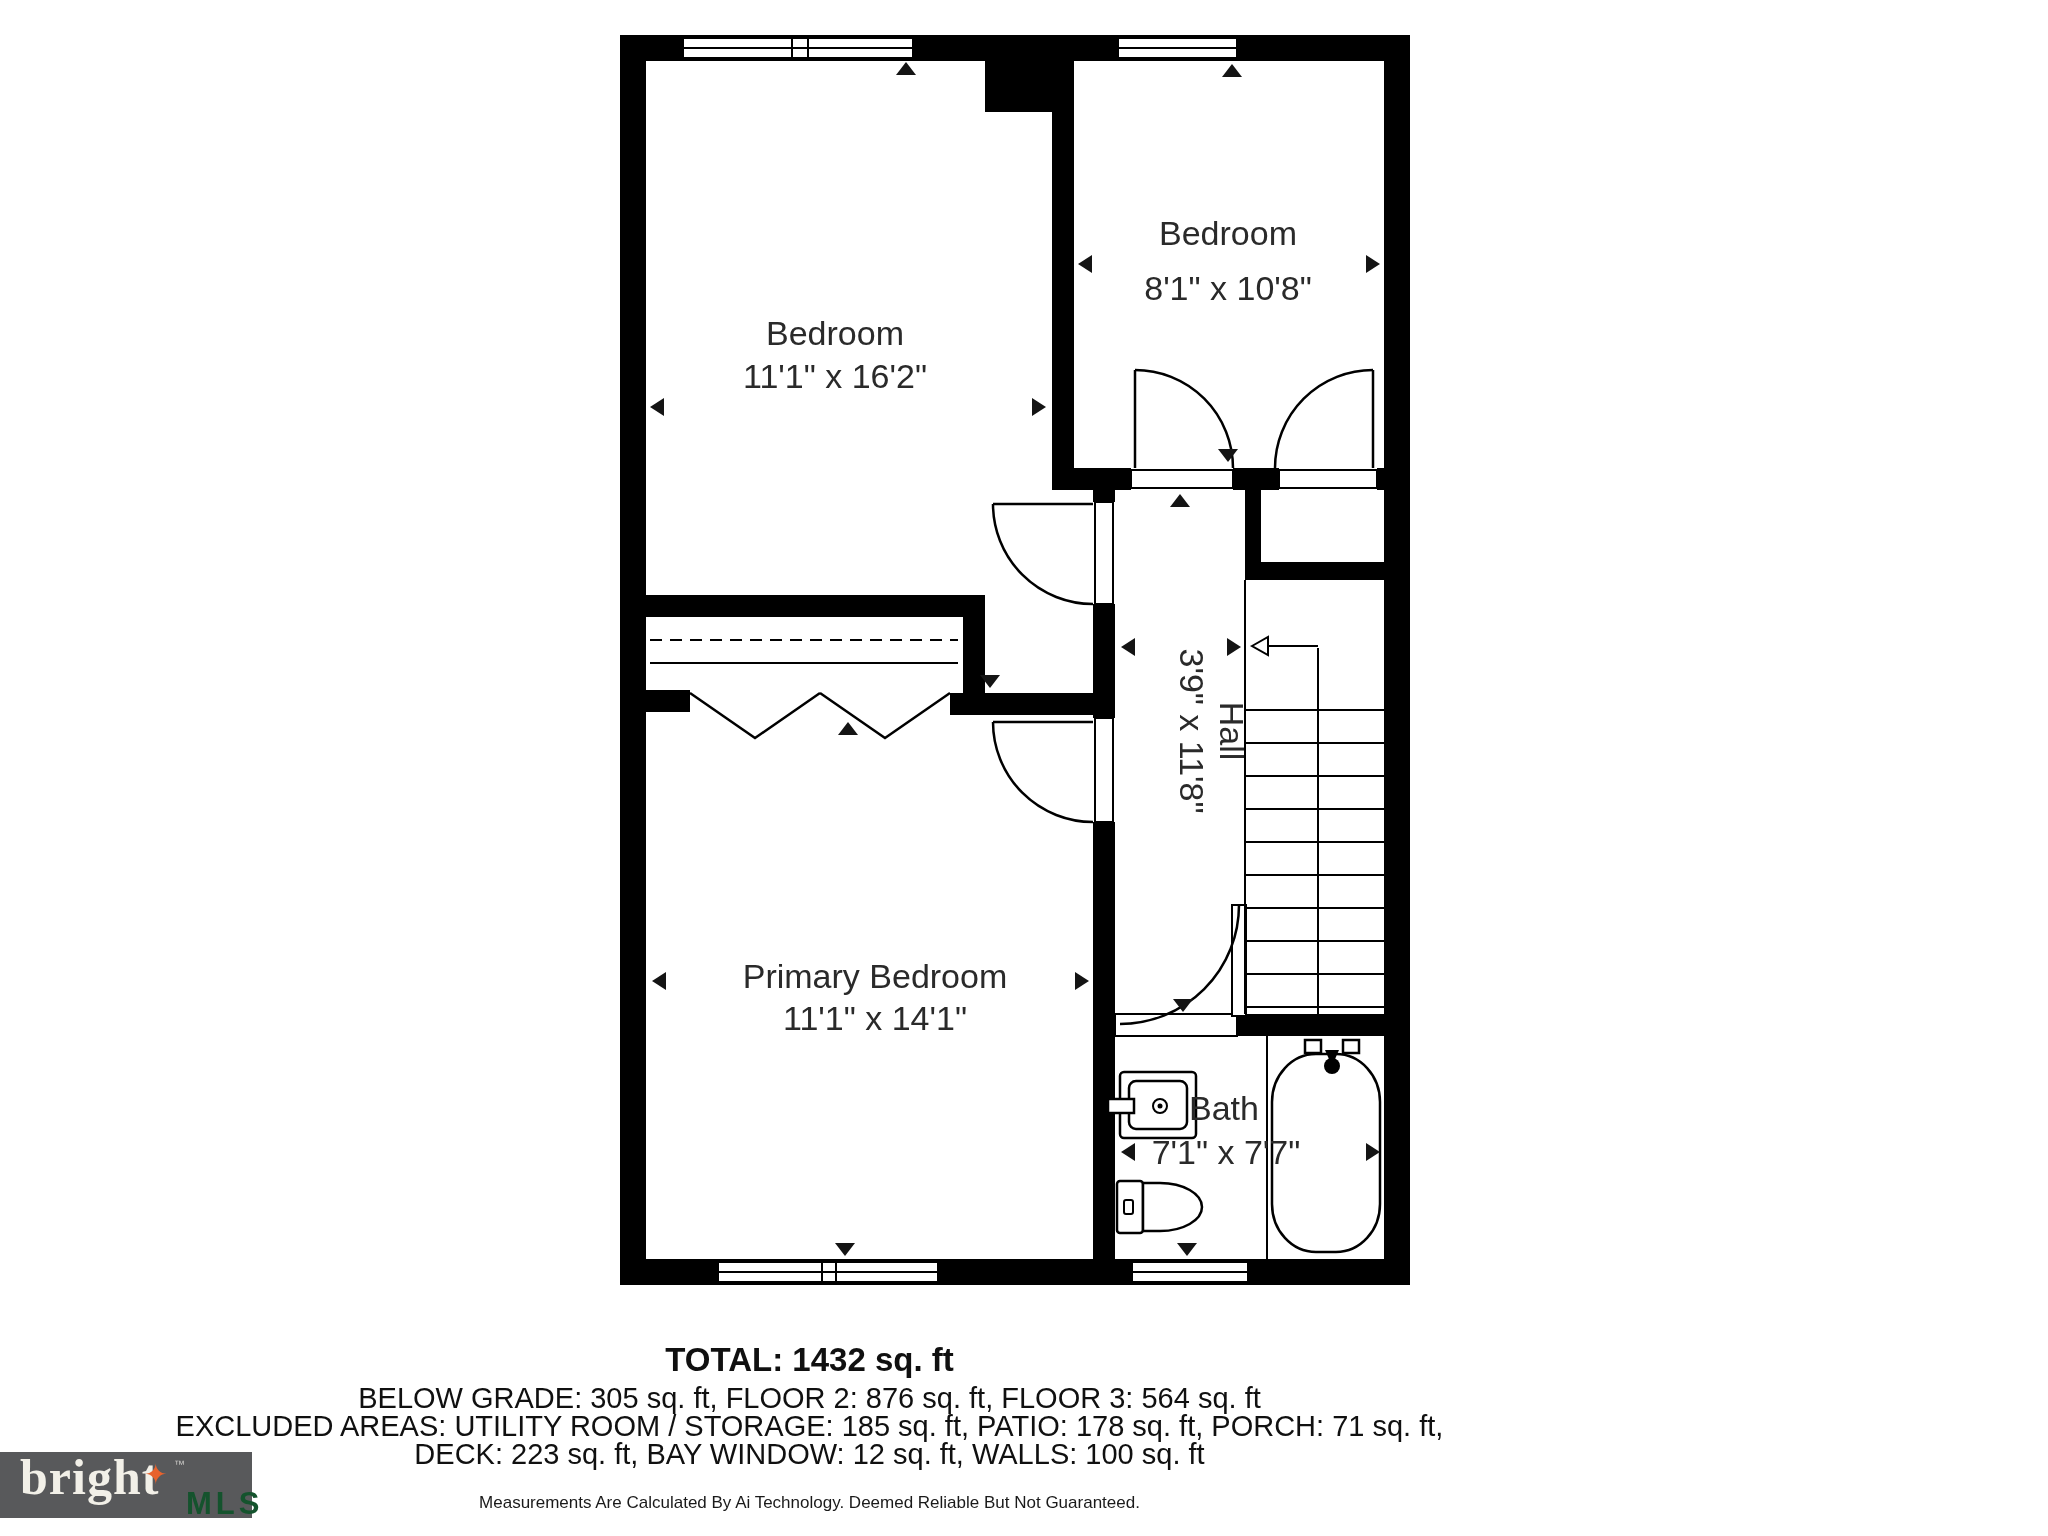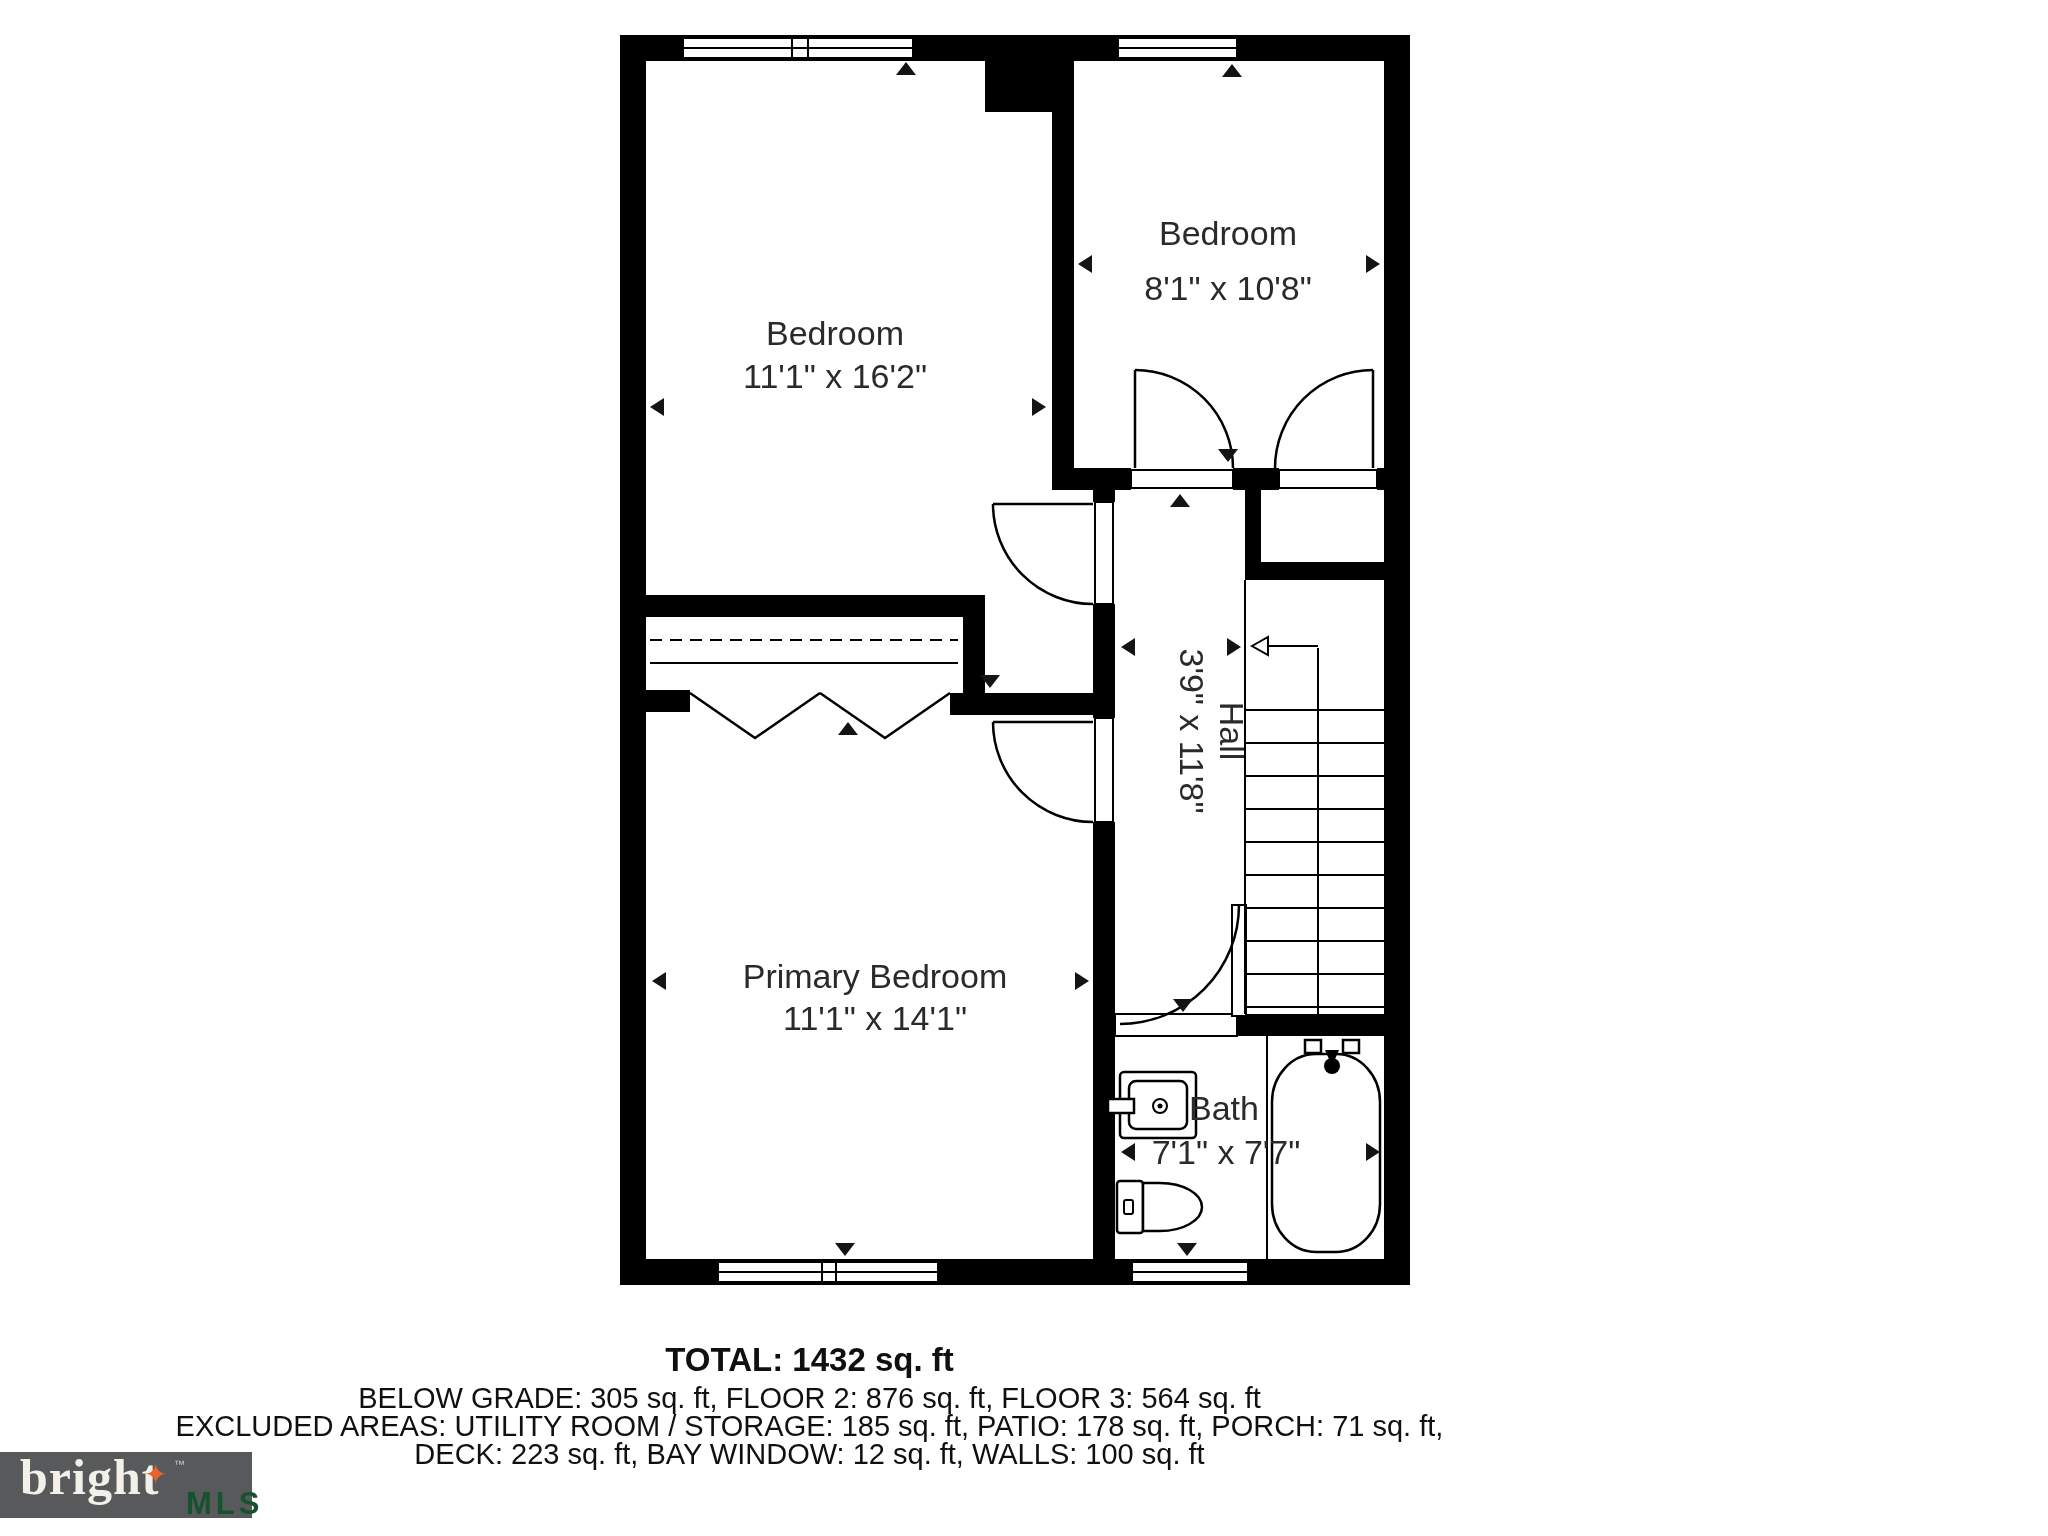--- a/index.html
+++ b/index.html
@@ -204,20 +204,21 @@
       <text class="roomname" x="1224" y="1120">Bath</text>
       <text class="roomdims" x="1226" y="1164">7'1" x 7'7"</text>
     </g>
   </svg>
 
   <div class="footer">
     <p class="total">TOTAL: 1432 sq. ft</p>
     <p class="sumline">BELOW GRADE: 305 sq. ft, FLOOR 2: 876 sq. ft, FLOOR 3: 564 sq. ft</p>
     <p class="sumline">EXCLUDED AREAS: UTILITY ROOM / STORAGE: 185 sq. ft, PATIO: 178 sq. ft, PORCH: 71 sq. ft,</p>
     <p class="sumline">DECK: 223 sq. ft, BAY WINDOW: 12 sq. ft, WALLS: 100 sq. ft</p>
+    <p class="disclaimer">Measurements Are Calculated By Ai Technology. Deemed Reliable But Not Guaranteed.</p>
   </div>
 
   <div class="logo">
     <div class="box" style="background:#58595b;"></div>
     <span class="brand" style="color:#f2f0e8;">bright</span>
     <span class="star" style="color:#e8622d;">✦</span>
     <span class="tm" style="color:#cfcecb;">™</span>
     <span class="suffix" style="color:#14532d;font-weight:bold;">MLS</span>
   </div>
 

